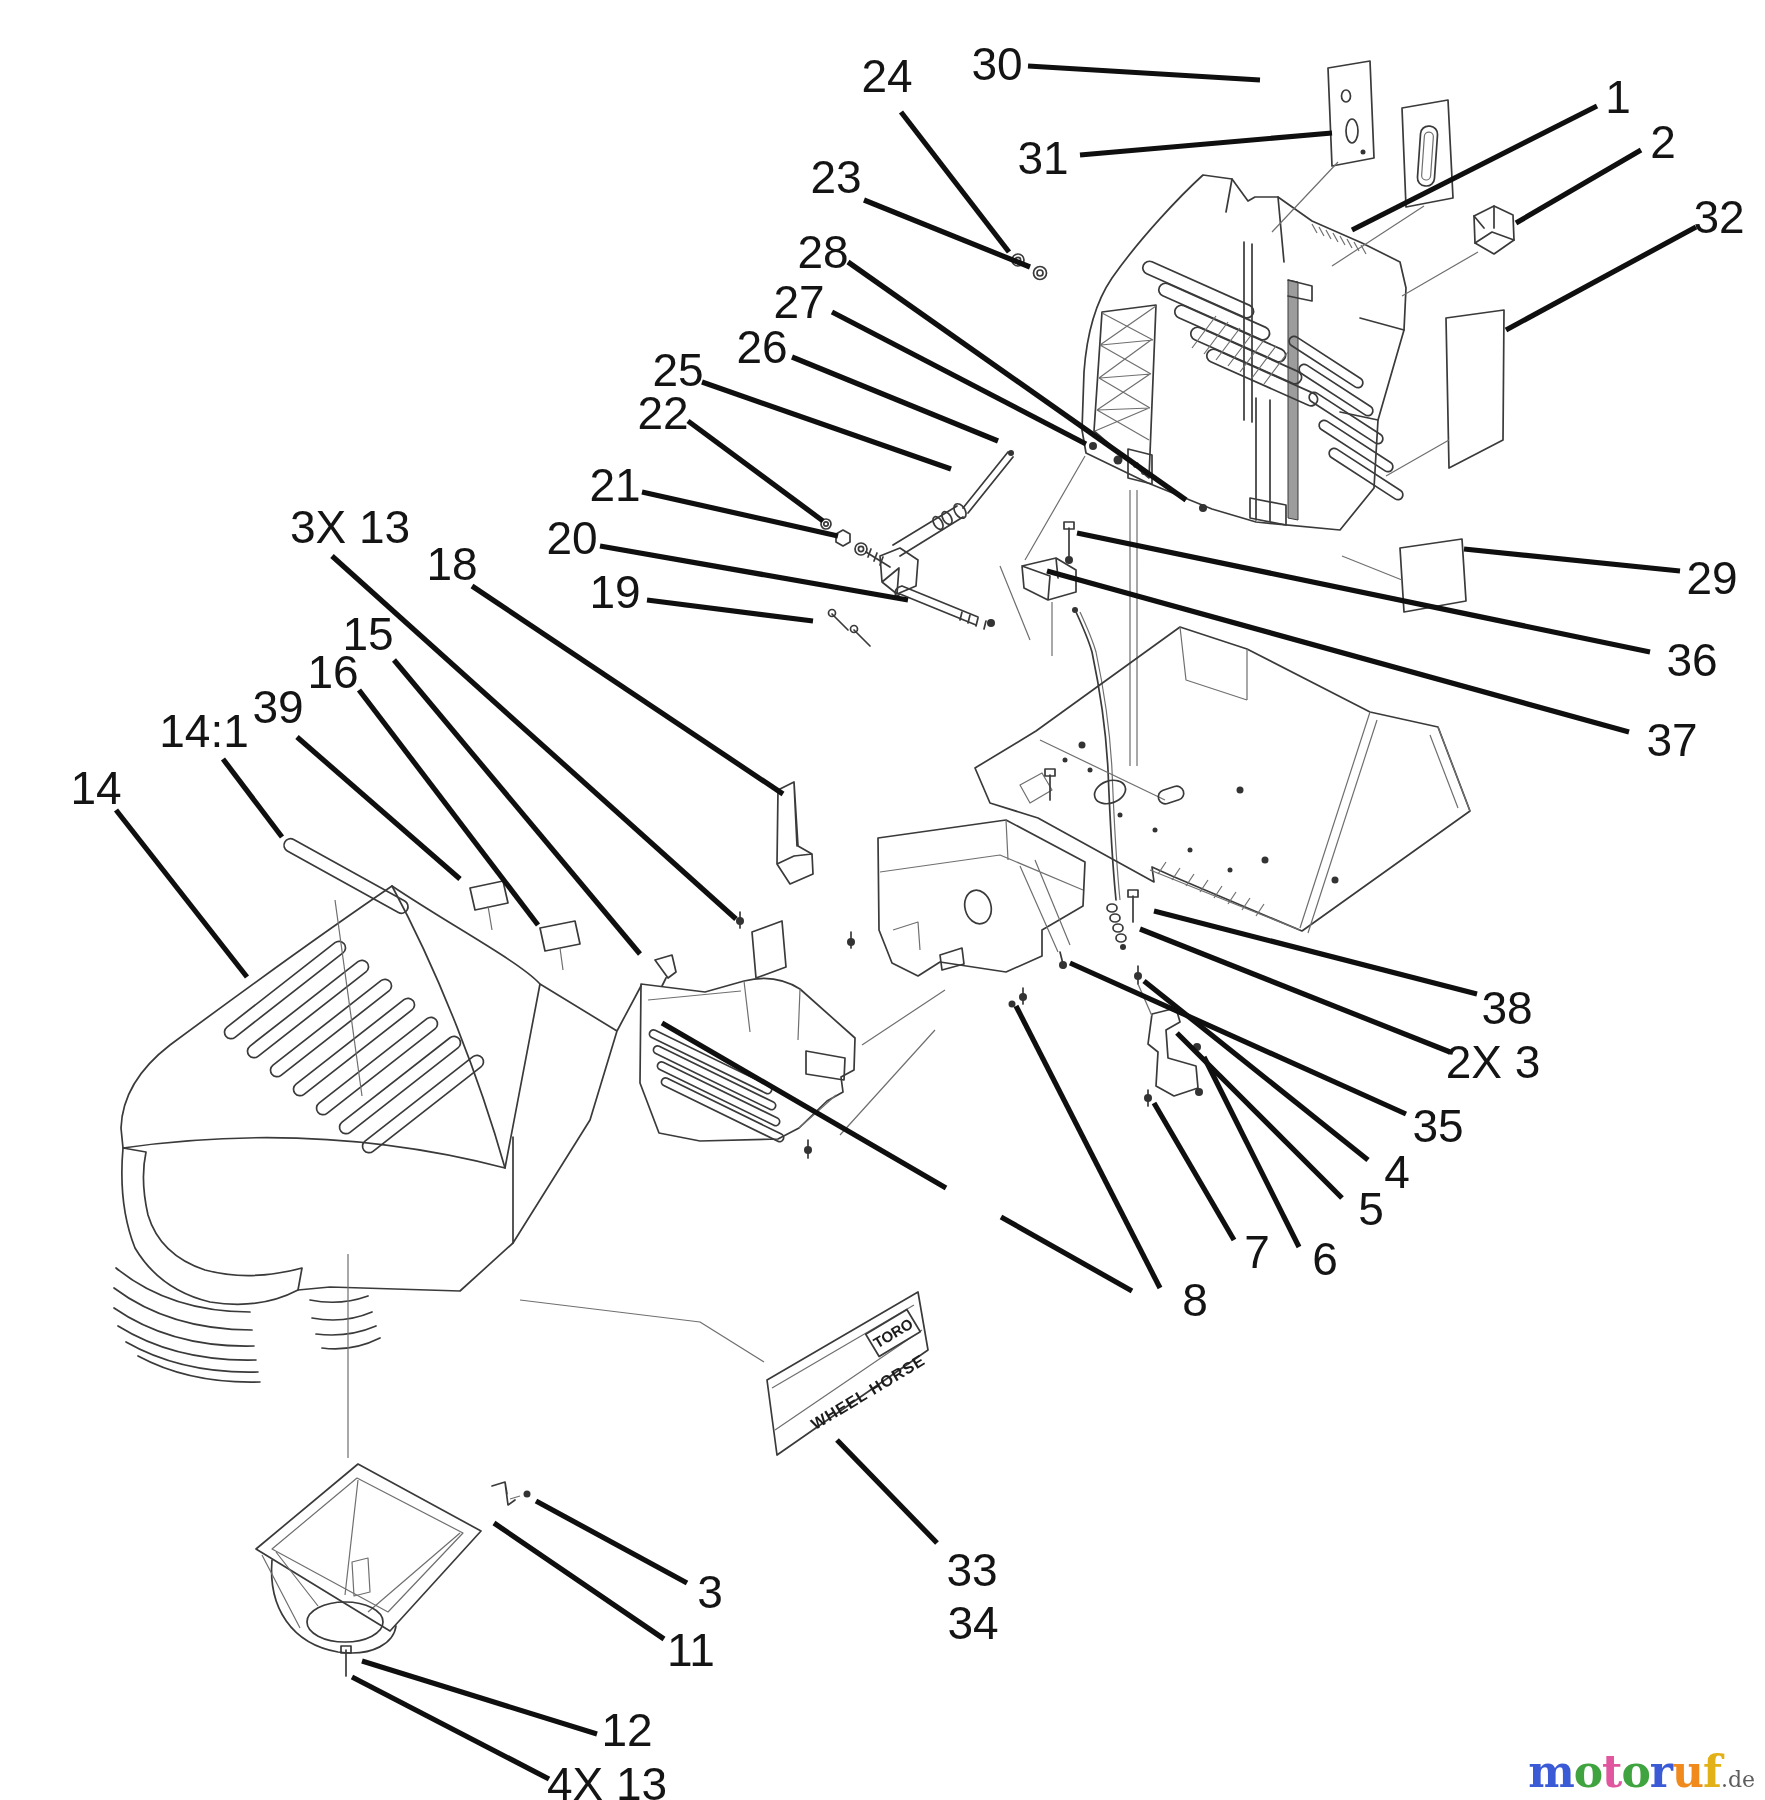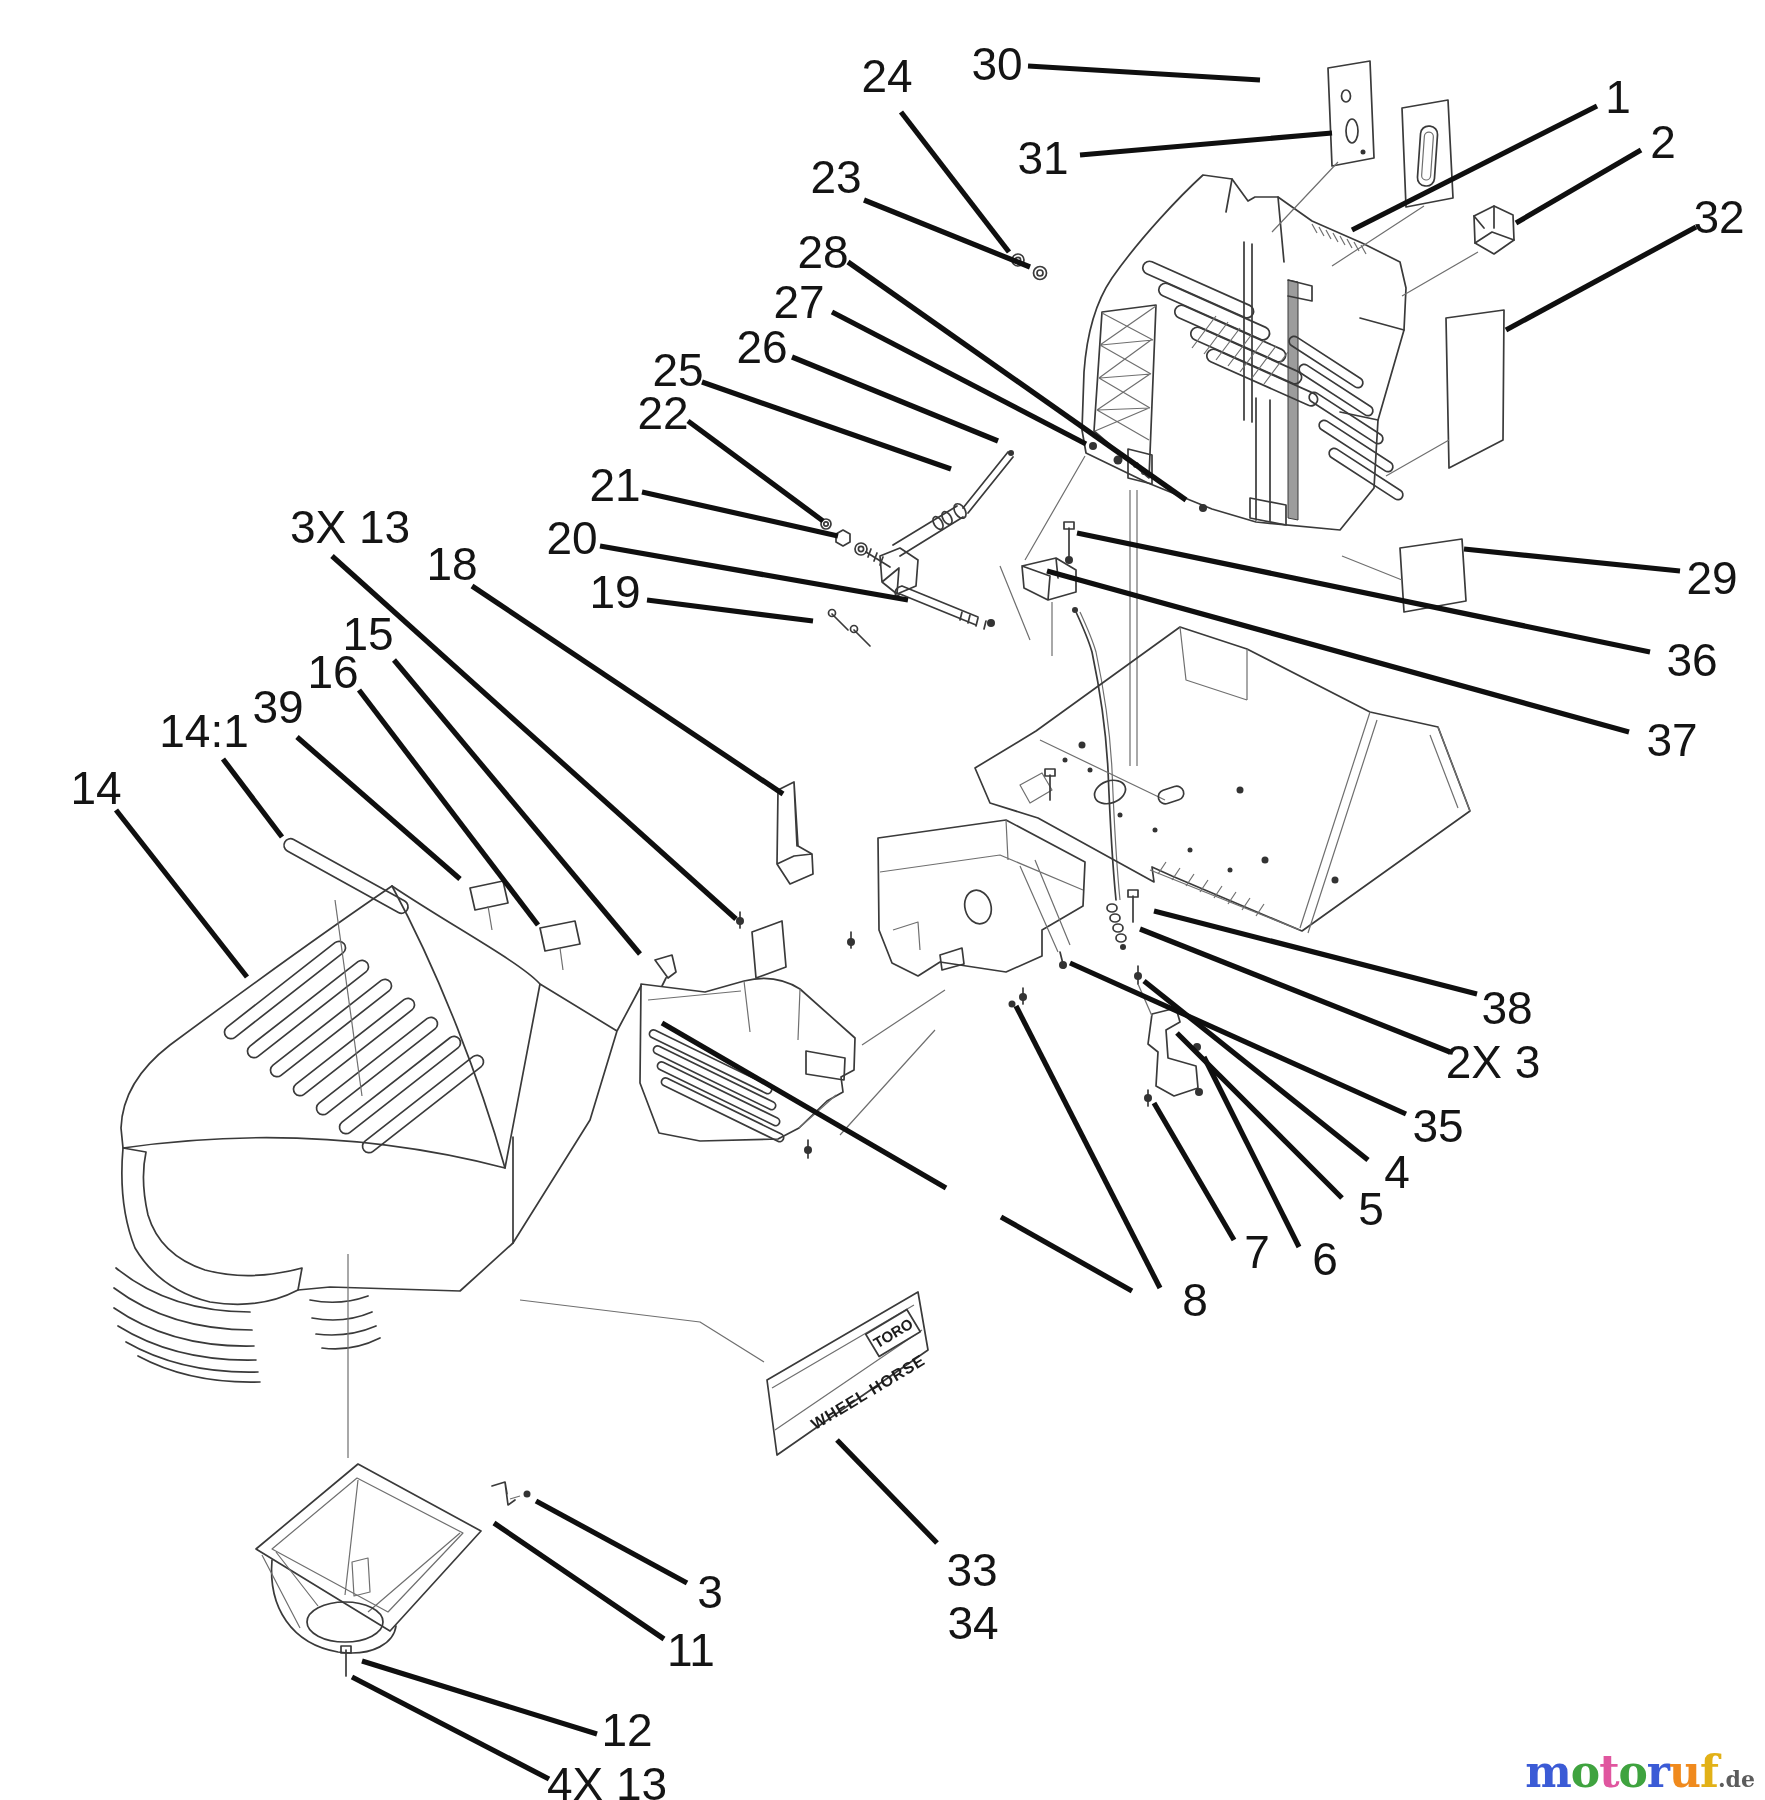--- a/index.html
+++ b/index.html
@@ -14,21 +14,21 @@
   .dot { fill:#333333; stroke:none; }
   .bar { fill:#9c9c9c; stroke:#3a3a3a; stroke-width:1; }
   .callout-text { font-family:"Liberation Sans", sans-serif; font-size:46px; fill:#141414; }
   .leader { stroke:#0f0f0f; stroke-width:5.2; stroke-linecap:butt; fill:none; }
   .decal-word { font-family:"Liberation Sans", sans-serif; font-weight:bold; fill:#1c1c1c; }
   #watermark {
     position:absolute; right:10px; bottom:6px;
     font-family:"DejaVu Serif", serif; font-weight:bold; font-size:44px;
     letter-spacing:-1px; line-height:1;
   }
-  #watermark .suffix { font-size:22px; font-weight:bold; letter-spacing:0; }
+  #watermark .suffix { font-size:22px; font-weight:normal; letter-spacing:0; }
 </style>
 </head>
 <body>
 
 <div class="stage">
 <svg viewBox="0 0 1765 1800" width="1765" height="1800">
 
   <g>
     <path class="ln" d="M1203,175 C1180,196 1140,238 1112,278 C1097,300 1087,330 1084,372 L1082,430 L1086,453 L1148,483 L1212,509 L1256,522 L1340,530 L1374,488 L1378,420 L1404,330 L1406,288 L1400,262 L1362,243 L1312,221 L1278,197 L1255,197 L1248,201 L1232,179 Z"></path>
     <path class="ln" d="M1232,179 L1226,212 M1278,197 L1284,262 M1404,330 L1360,318 M1378,420 L1340,412"></path>

